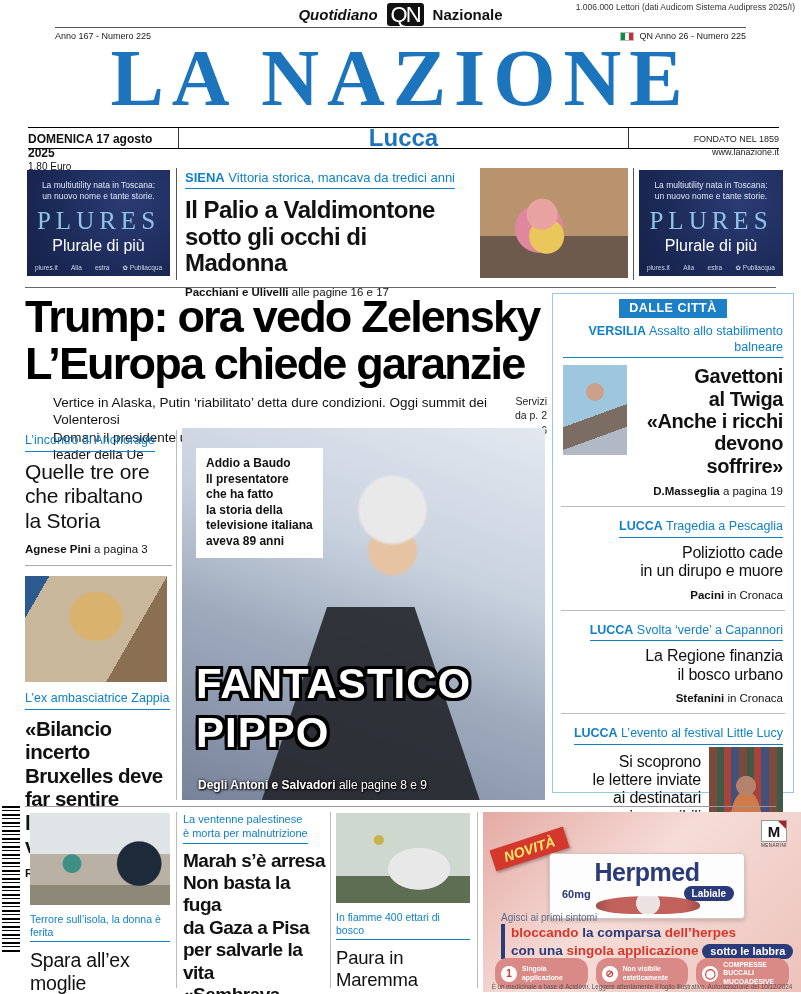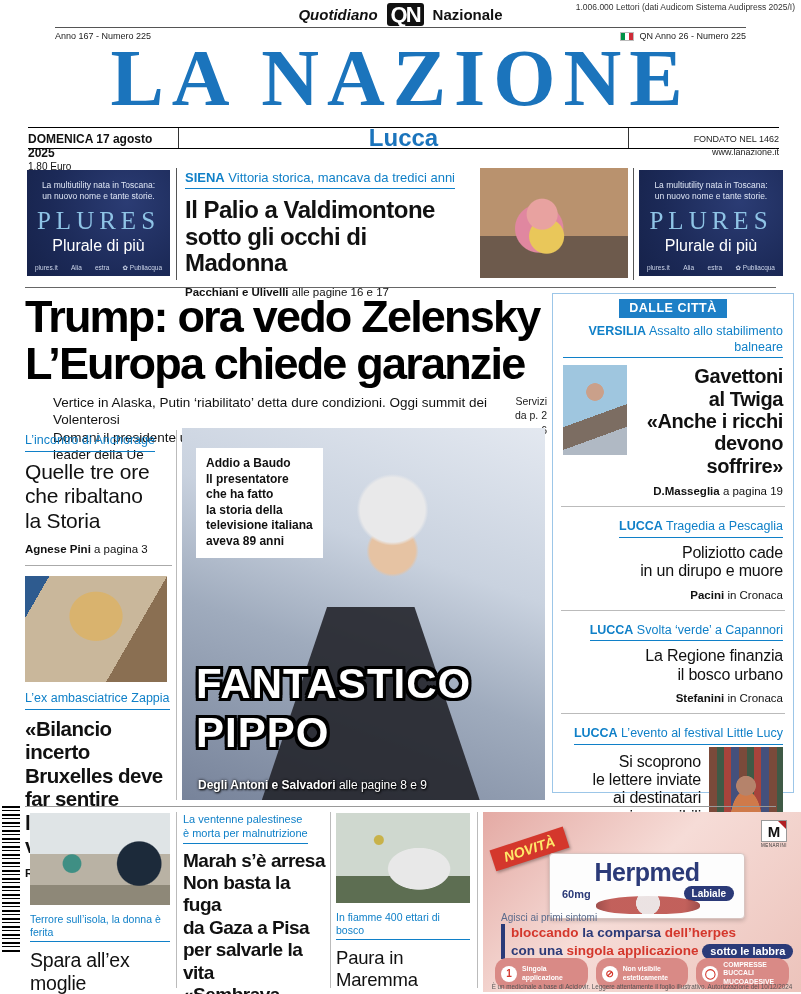--- a/index.html
+++ b/index.html
@@ -10,21 +10,21 @@
   }
   .abs { position:absolute; }
   .pre { white-space:pre-line; }
 
   
   .lettori { top:2px; right:6px; font-size:8.5px; color:#333; }
   .toprule { top:27px; left:55px; right:55px; border-top:1px solid #555; height:0; }
   .brandrow { top:3px; left:0; right:0; text-align:center; }
   .brandrow .inner { display:inline-flex; align-items:center; gap:9px; background:#fff; padding:0 14px; position:relative; }
   .q-label { font-weight:700; font-style:italic; font-size:15px; }
-  .qn-logo { font-weight:700; font-size:22px; letter-spacing:-2px; background:#111; color:#fff; padding:0 4px; border-radius:3px; line-height:1.05; }
+  .qn-logo { font-weight:400; font-size:22px; letter-spacing:-2px; background:#111; color:#fff; padding:0 4px; border-radius:3px; line-height:1.05; }
   .n-label { font-weight:700; font-size:15px; }
   .anno { top:31px; font-size:9px; color:#222; }
   .anno-left { left:55px; }
   .anno-right { right:55px; display:flex; align-items:center; gap:5px; }
   .flag { display:inline-block; width:14px; height:9px; background:linear-gradient(90deg,#009246 0 33%,#ffffff 33% 66%,#ce2b37 66% 100%); border:0.5px solid #bbb; }
 
   
   .masthead { top:38px; left:0; right:0; text-align:center; font-family:"Liberation Serif", serif;
     font-weight:700; font-size:80px; letter-spacing:8px; color:#1b74bc; line-height:1.02; }
 
@@ -168,21 +168,21 @@
 
 <div class="abs datebar">
   <div class="c1">
     <div class="d">DOMENICA 17 agosto 2025</div>
     <div class="p">1,80 Euro</div>
   </div>
   <div class="c2">
       <span class="edition">Lucca</span>
     </div>
   <div class="c3">
-    <div>FONDATO NEL 1462</div>
+    <div>FONDATO NEL 1859</div>
     <div>www.lanazione.it</div>
   </div>
 </div>
 
 <div class="abs plures" style="left:27px; top:170px; width:143px; height:106px;">
   <div class="t"><span>La multiutility nata in Toscana:</span><br><span>un nuovo nome e tante storie.</span></div>
   <div class="brand">PLURES</div>
   <div class="tag">Plurale di più</div>
   <div class="foot">
     <span>plures.it</span>

